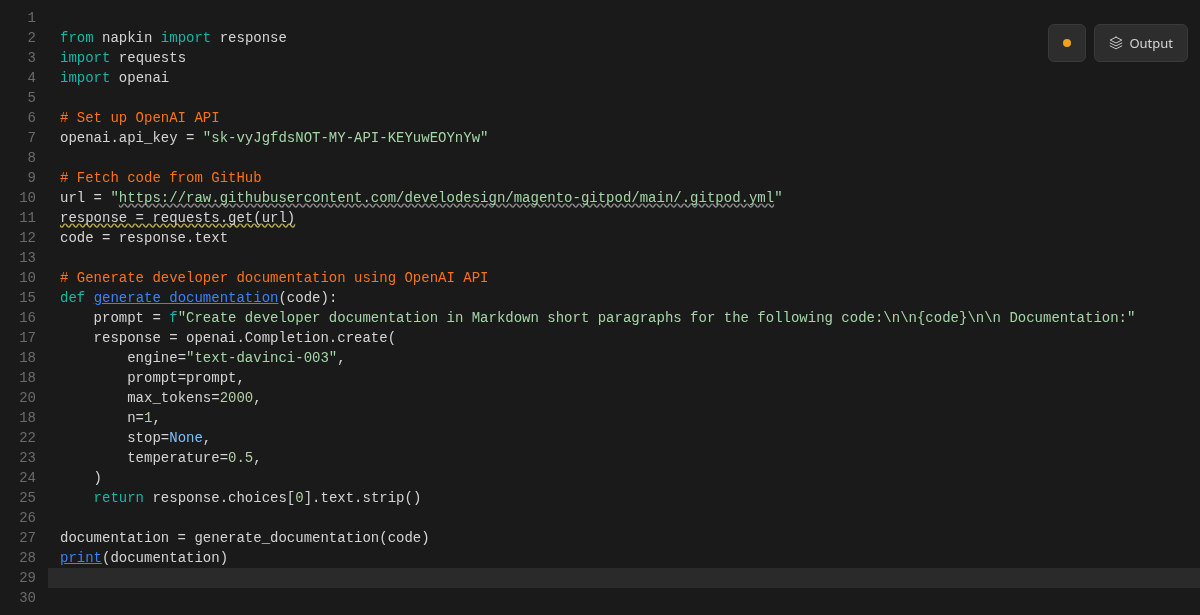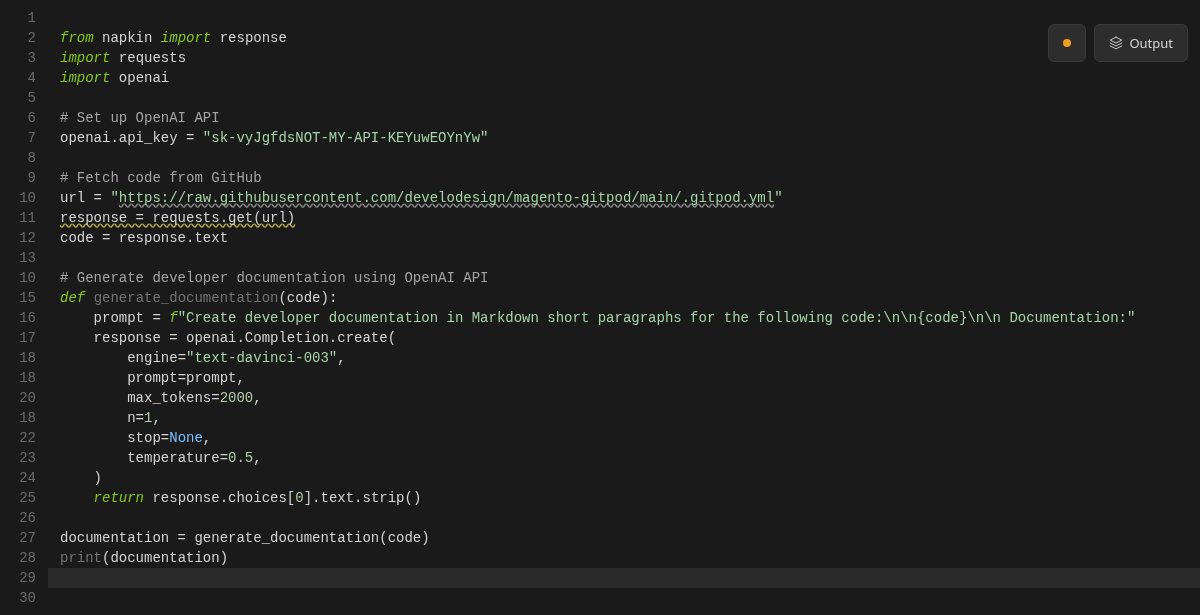--- a/index.html
+++ b/index.html
@@ -37,25 +37,25 @@
     position: relative;
   }
   .line {
     height: 20px;
     padding-left: 12px;
     position: relative;
   }
   .line.hl {
     background: #2a2a2a;
   }
-  .kw { color: #84cc16; font-style: italic; } 
+  .kw { color: #14b8a6; } 
   .mod { color: #d4d4d4; }       
   .str { color: #a5d6a7; }     
-  .cmt { color: #a3a3a3; }       
-  .fn { color: #737373; }        
+  .cmt { color: #f97316; }       
+  .fn { color: #3b82f6; text-decoration: underline; }        
   .var { color: #d4d4d4; }
   .num { color: #b5cea8; }
   .const { color: #79c0ff; }
   .underline-wavy {
     text-decoration: underline wavy #888;
     text-decoration-skip-ink: none;
   }
   .underline-wavy-y {
     text-decoration: underline wavy #b5a84a;
     text-decoration-skip-ink: none;

